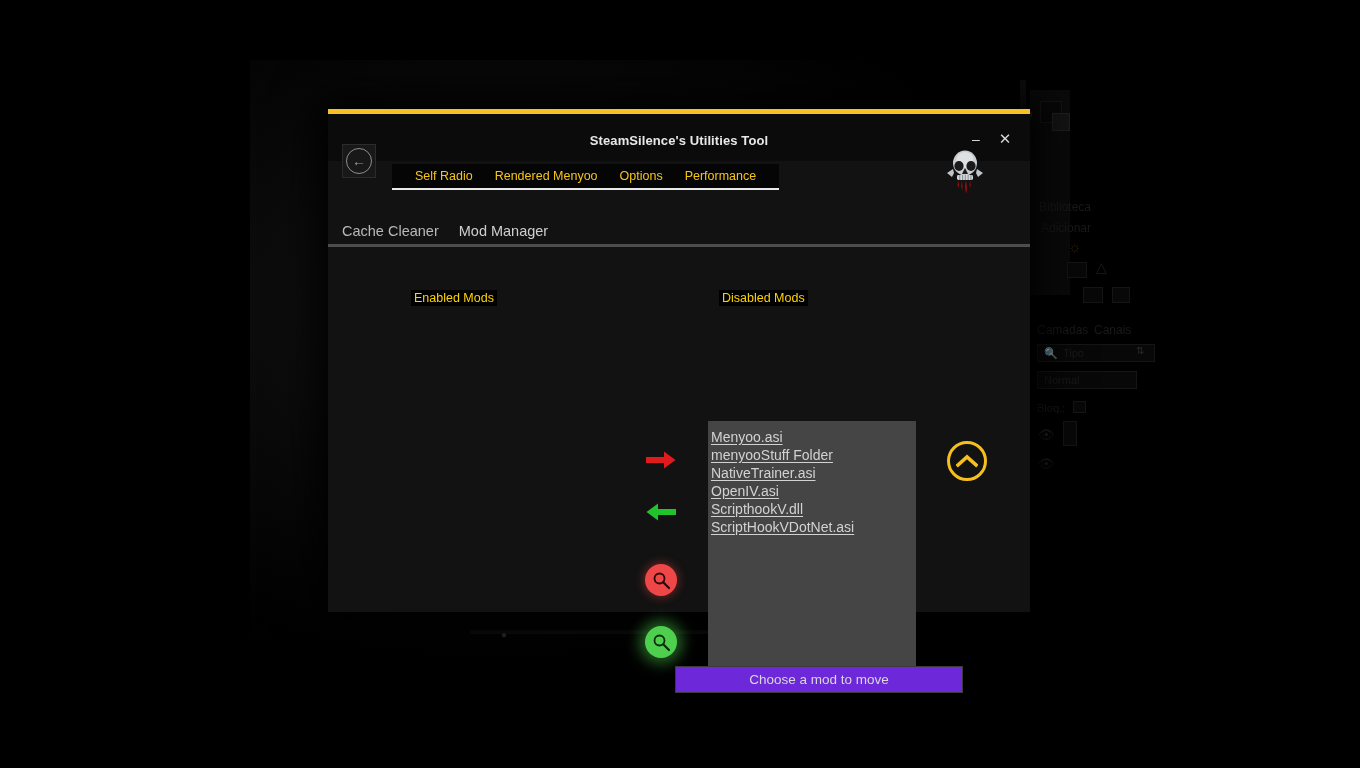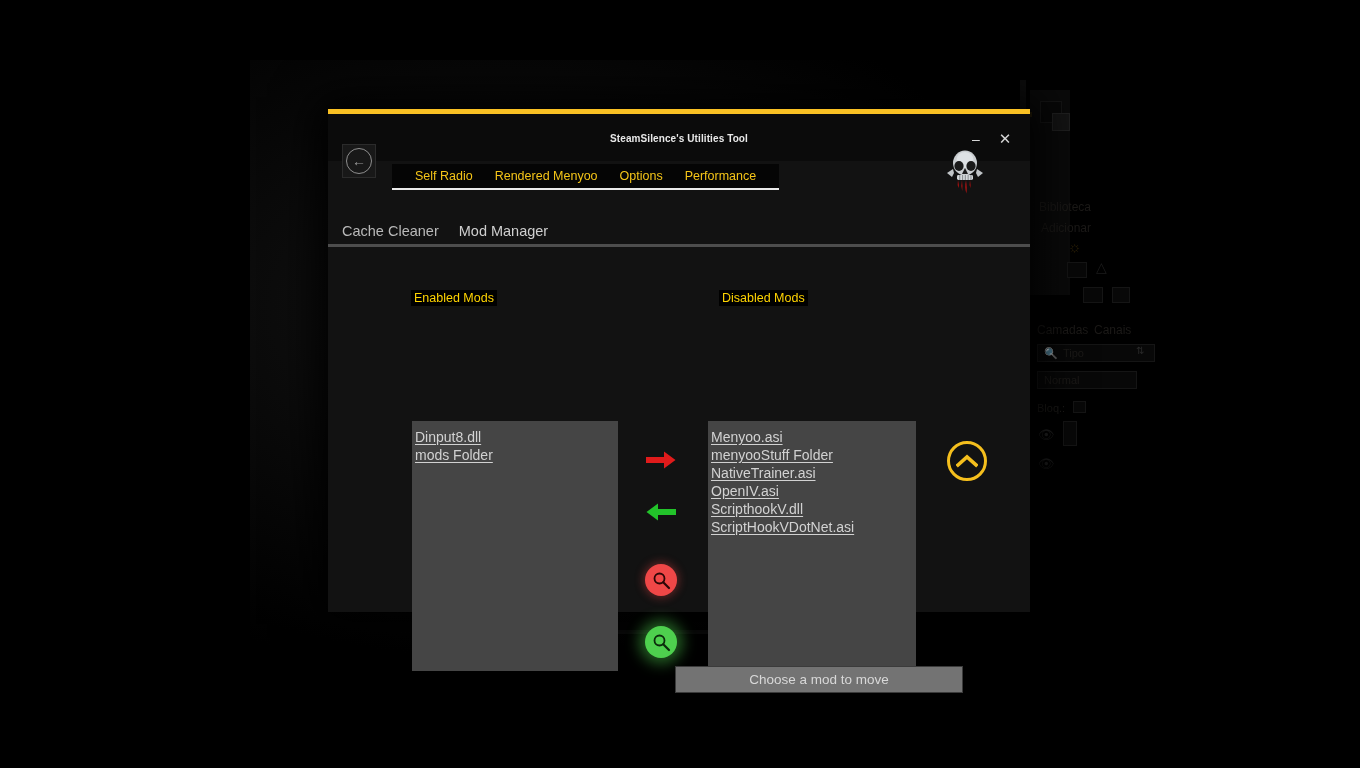--- a/index.html
+++ b/index.html
@@ -47,21 +47,21 @@
   #titlebar {
     position: relative;
     height: 47px;
     background: #0b0b0b;
   }
   #window-title {
     position: absolute;
     left: 0; right: 0; top: 19px;
     text-align: center;
     color: #e8e8e8;
-    font-size: 10px;
+    font-size: 13px;
     font-weight: bold;
     letter-spacing: 0.1px;
   }
   .wctrl {
     position: absolute;
     top: 15px;
     width: 22px; height: 20px;
     color: #d6d6d6;
     font-size: 15px;
     line-height: 20px;
@@ -221,21 +221,21 @@
     width: 40px; height: 40px;
     border: 3.5px solid #f5bf1d;
     border-radius: 50%;
     display: flex; align-items: center; justify-content: center;
   }
 
   #choose-bar {
     position: absolute;
     left: 347px; top: 419px;
     width: 288px; height: 27px;
-    background: #737373;
+    background: #6d28d9;
     border: 1px solid #3b3b3b;
     color: #d8d8d8;
     font-size: 13.5px;
     display: flex; align-items: center; justify-content: center;
     cursor: default;
   }
 </style>
 </head>
 <body>
 
@@ -328,28 +328,20 @@
     <div class="subtab">Cache Cleaner</div>
     <div class="subtab active">Mod Manager</div>
   </div>
   <div id="tabs-rule"></div>
 
   <div id="content">
 
     <div class="col-title" id="title-enabled">Enabled Mods</div>
     <div class="col-title" id="title-disabled">Disabled Mods</div>
 
-    <div class="listbox" id="list-enabled">
-      <div class="list-item">
-        <span>Dinput8.dll</span>
-      </div>
-      <div class="list-item">
-        <span>mods Folder</span>
-      </div>
-    </div>
 
     <div class="listbox" id="list-disabled">
       <div class="list-item">
         <span>Menyoo.asi</span>
       </div>
       <div class="list-item">
         <span>menyooStuff Folder</span>
       </div>
       <div class="list-item">
         <span>NativeTrainer.asi</span>

